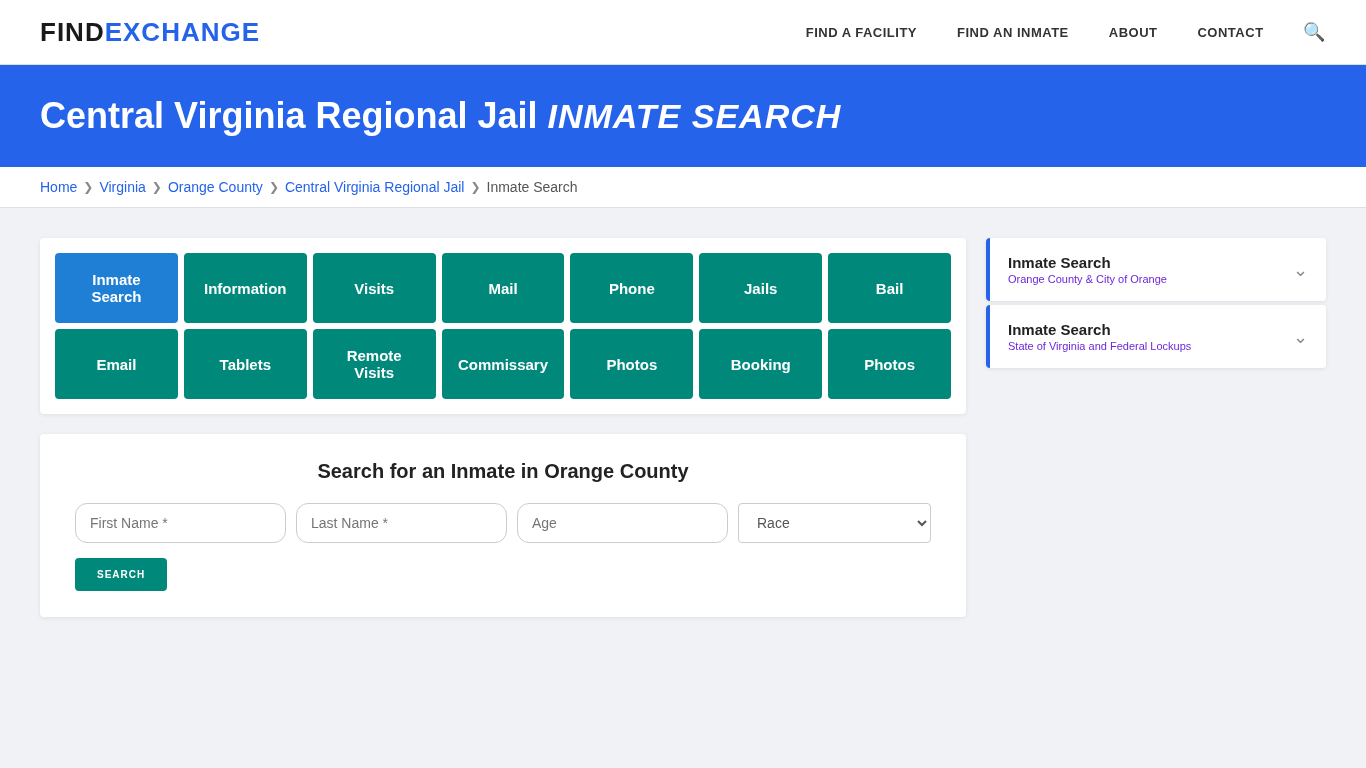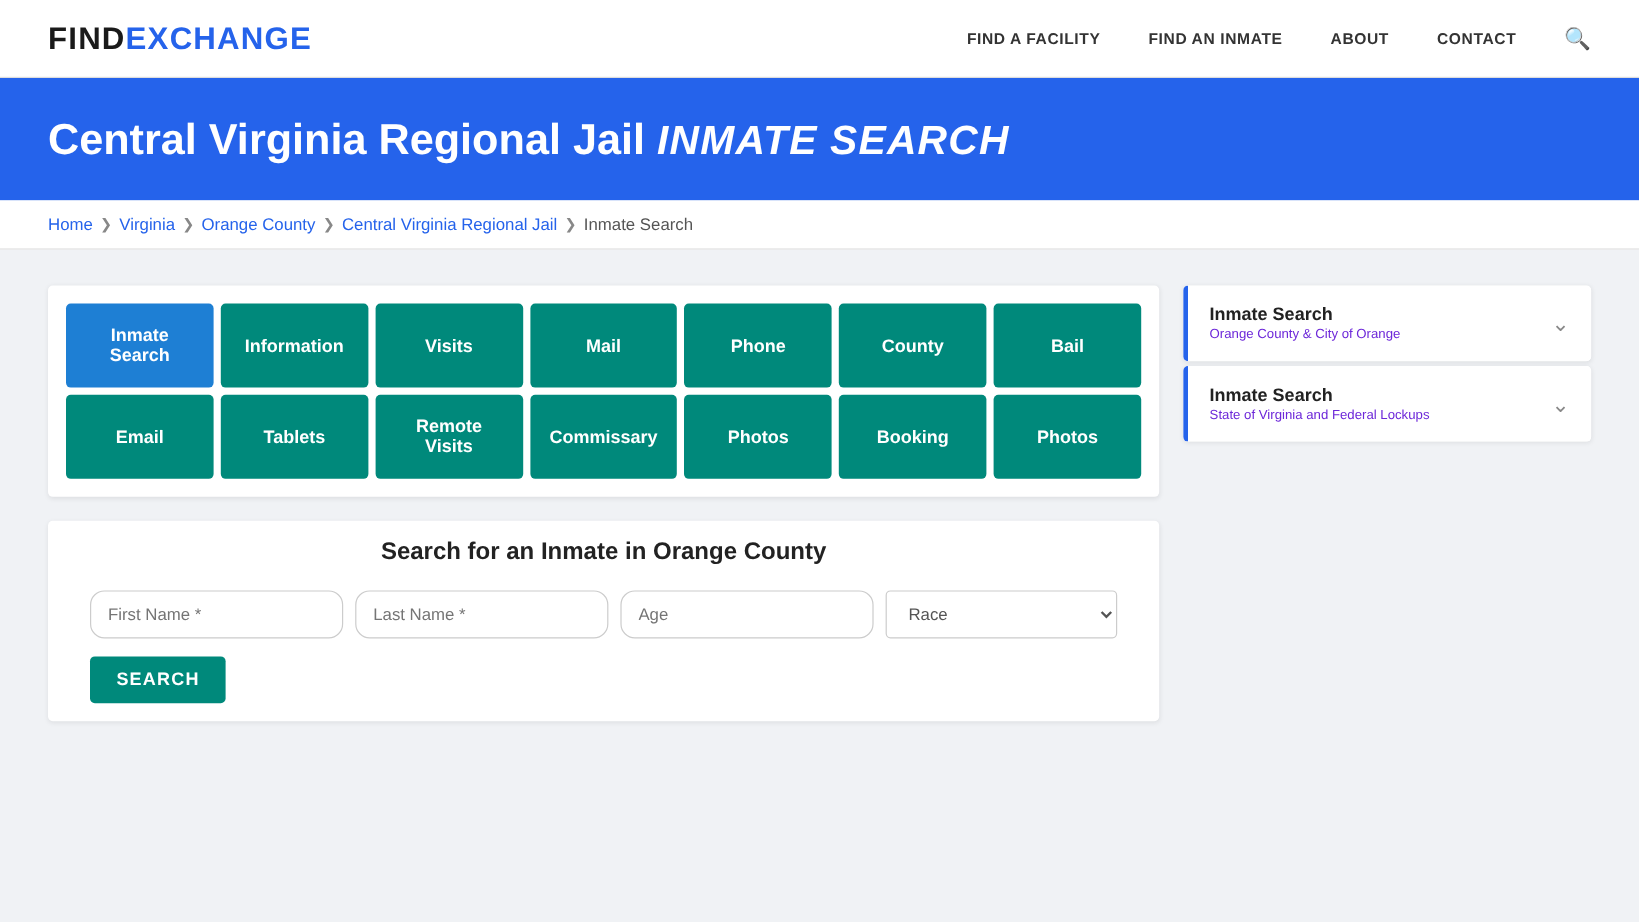--- a/index.html
+++ b/index.html
@@ -126,21 +126,21 @@
       transition: background 0.2s;
     }
     .nav-btn.active {
       background: #1e7fd4;
     }
 
     
     .search-form-container {
       background: #fff;
       border-radius: 4px;
-      padding: 15px 35px;
+      padding: 26px 35px;
       box-shadow: 0 1px 4px rgba(0,0,0,0.08);
     }
     .search-form-title {
       font-size: 20px;
       font-weight: 700;
       text-align: center;
       margin-bottom: 20px;
       color: #222;
     }
     .form-row {
@@ -166,21 +166,21 @@
       color: #555;
       background: #fff;
       outline: none;
       cursor: pointer;
     }
     .search-btn {
       background: #00897b;
       color: #fff;
       border: none;
       padding: 11px 22px;
-      font-size: 15px;
+      font-size: 10px;
       font-weight: 700;
       border-radius: 4px;
       cursor: pointer;
       letter-spacing: 1px;
       text-transform: uppercase;
     }
 
     
     .sidebar {
       width: 340px;
@@ -257,21 +257,21 @@
 <div class="main">
   <div class="content-left">
 
     <div class="nav-buttons">
       <div class="btn-row">
         <button class="nav-btn active">Inmate Search</button>
         <button class="nav-btn">Information</button>
         <button class="nav-btn">Visits</button>
         <button class="nav-btn">Mail</button>
         <button class="nav-btn">Phone</button>
-        <button class="nav-btn">County</button>
+        <button class="nav-btn">Jails</button>
         <button class="nav-btn">Bail</button>
       </div>
       <div class="btn-row">
         <button class="nav-btn">Email</button>
         <button class="nav-btn">Tablets</button>
         <button class="nav-btn">Remote Visits</button>
         <button class="nav-btn">Commissary</button>
         <button class="nav-btn">Photos</button>
         <button class="nav-btn">Booking</button>
         <button class="nav-btn">Photos</button>

